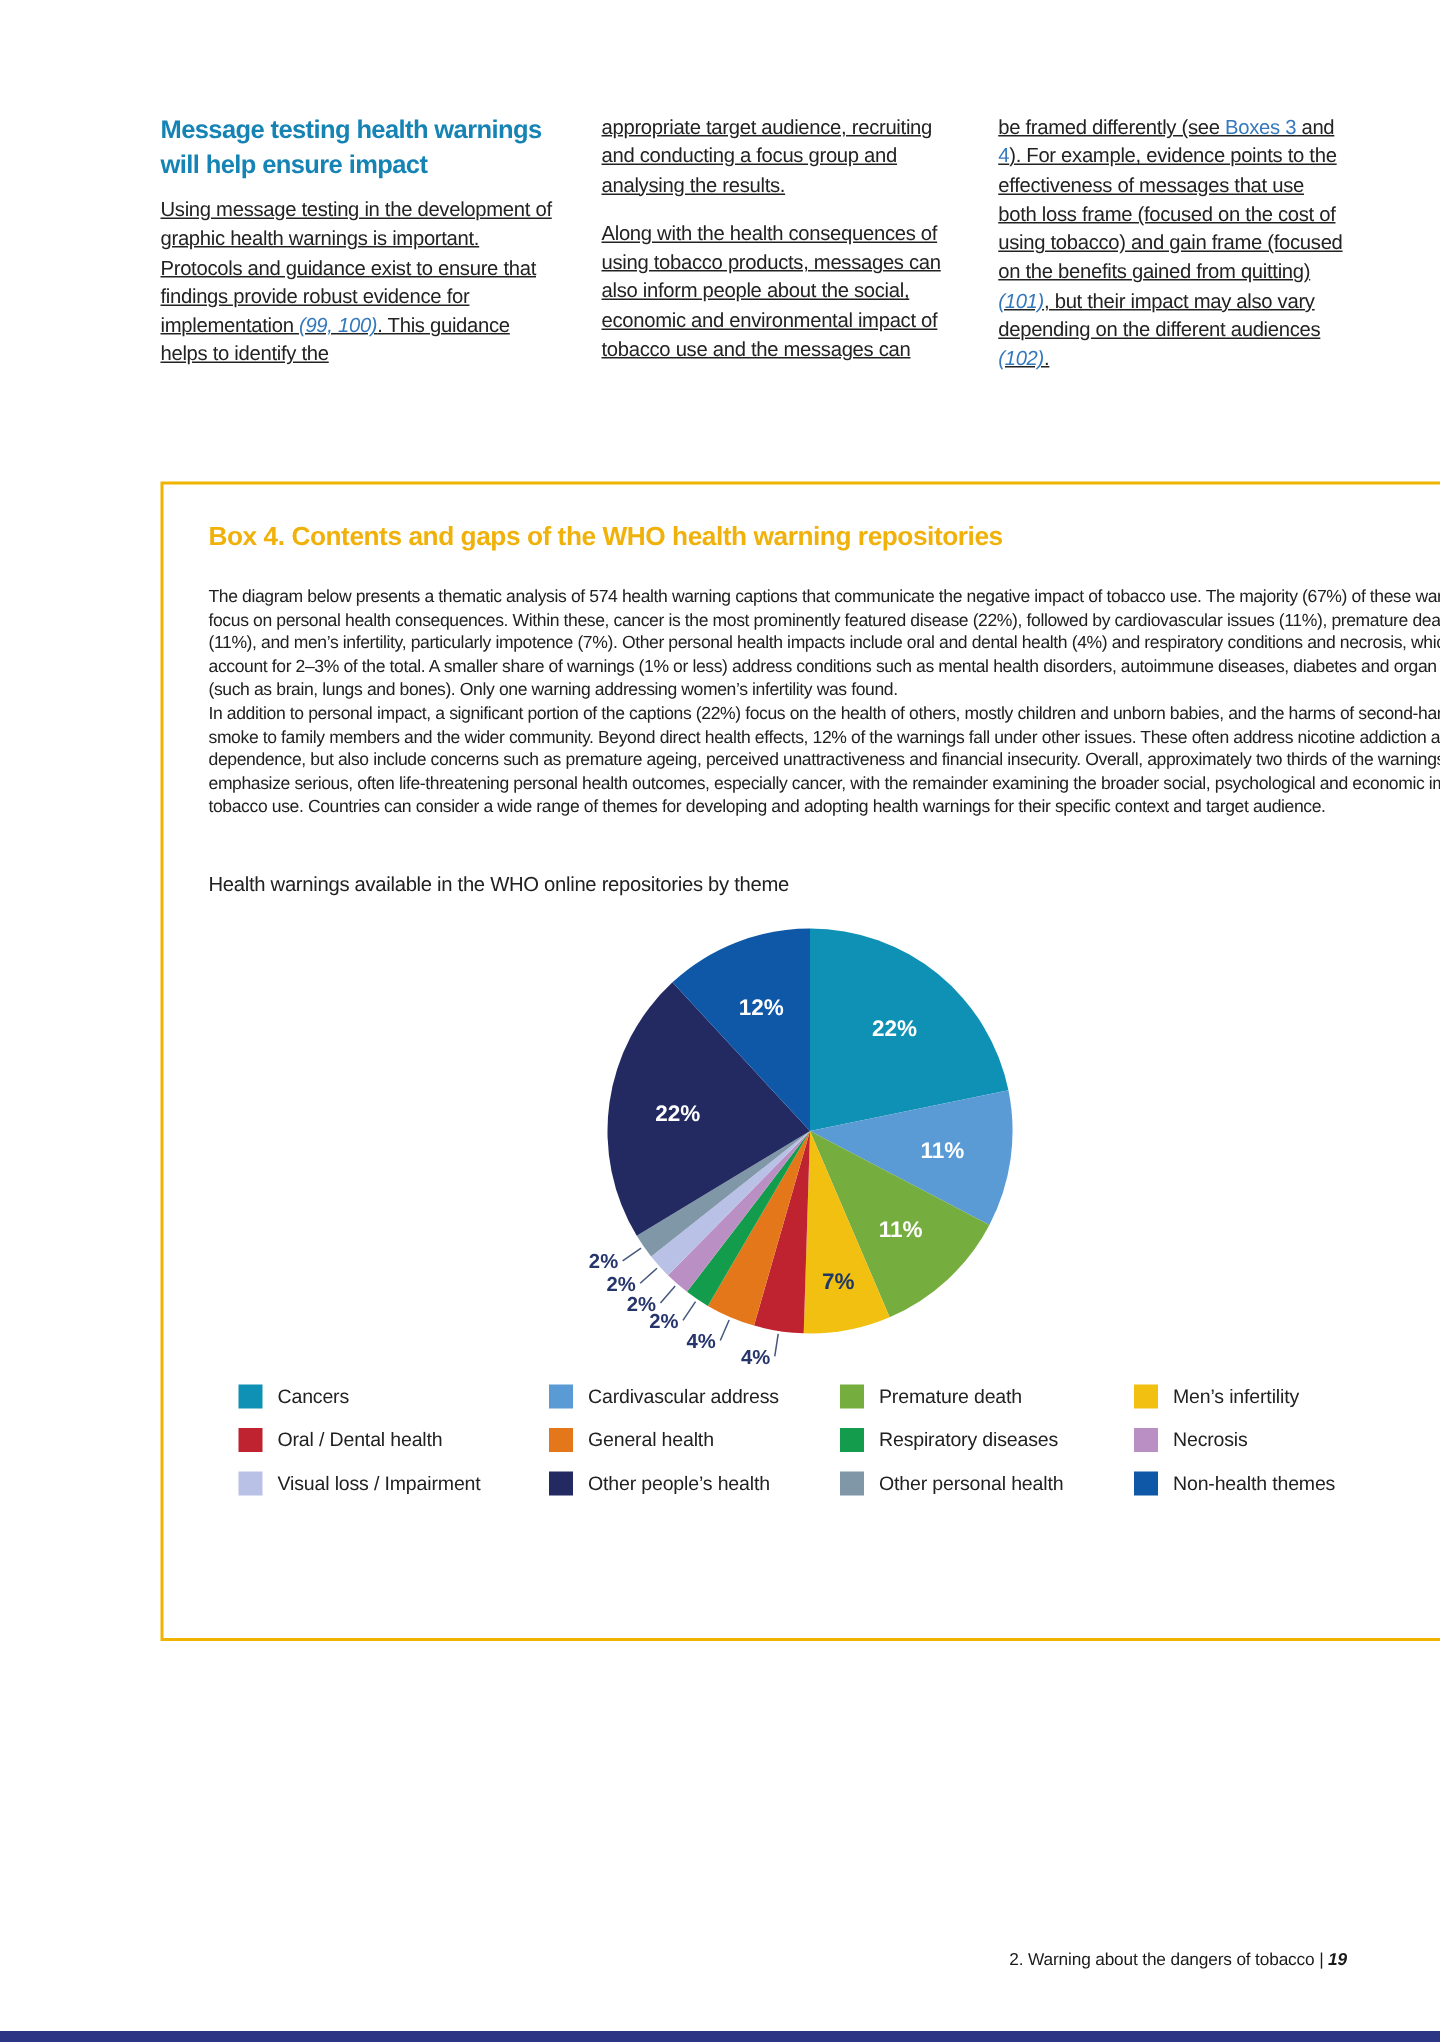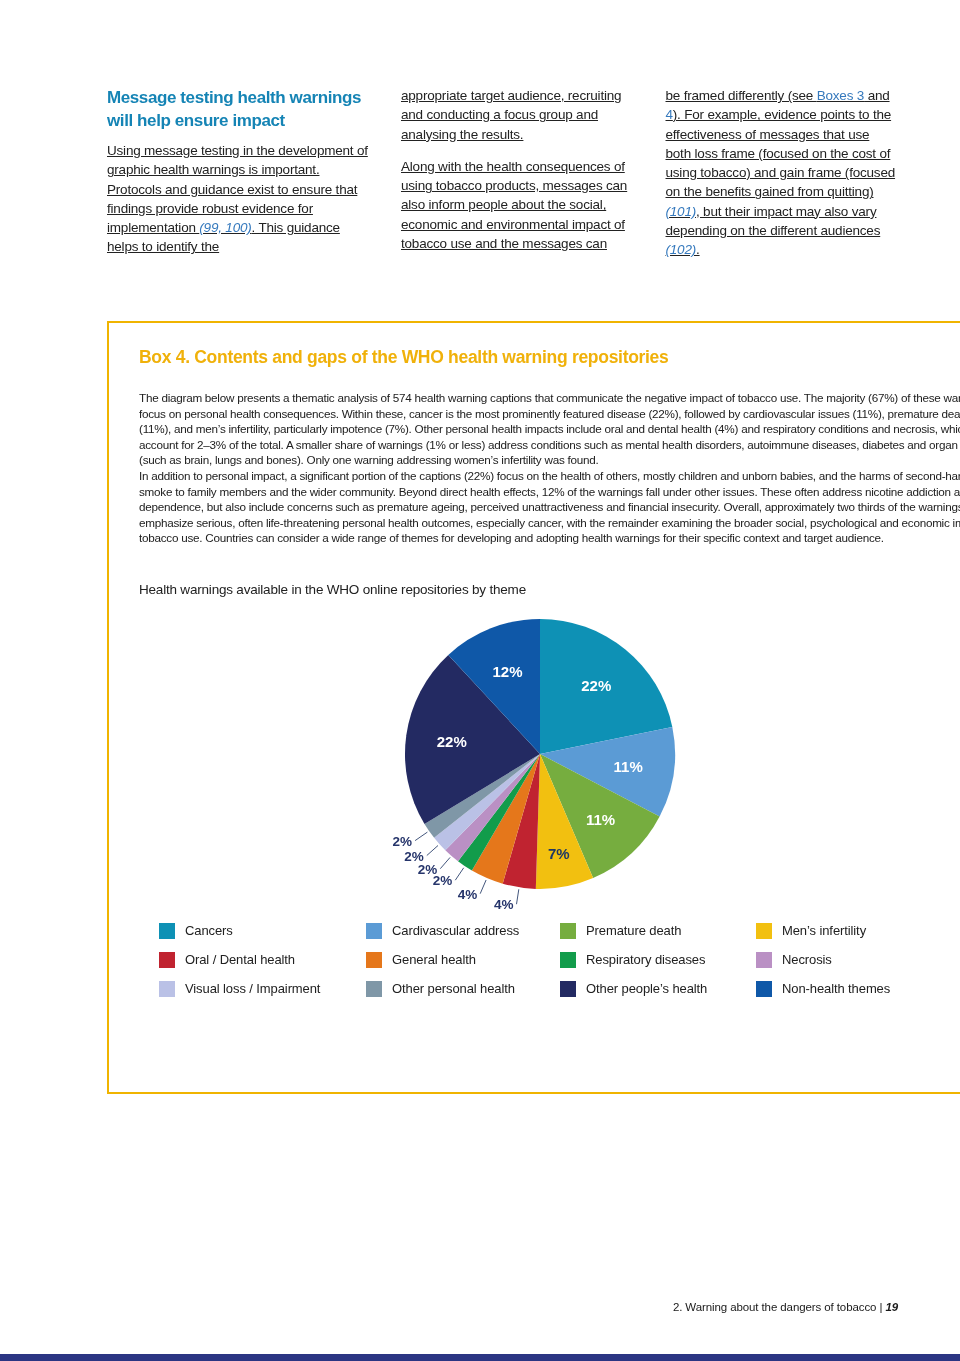--- a/index.html
+++ b/index.html
@@ -4,21 +4,21 @@
 <style>
   * { box-sizing: border-box; }
   html,body { margin:0; padding:0; background:#ffffff; }
   .page {
     position:relative; width:960px; height:1361px; background:#ffffff;
     font-family:"Liberation Sans", sans-serif; color:#212121; overflow:hidden;
   }
 
   
   .intro {
-    position:absolute; left:107px; top:86px; width:791px;
+    position:absolute; left:107px; top:75px; width:791px;
     display:grid; grid-template-columns:1fr 1fr 1fr; column-gap:20px;gap:32px;
   }
   .intro-heading {
     margin:0 0 9px 0; width:262px;
     color:#1584b5; font-size:17px; font-weight:700;
     line-height:23px; letter-spacing:-0.4px;
   }
   .intro p {
     margin:0 0 13px 0; font-size:13.5px; line-height:19.3px;
     letter-spacing:-0.2px; color:#222222;text-decoration:underline;
@@ -157,26 +157,26 @@
         </div>
         <div class="legend-item">
           <span class="legend-swatch" style="background: rgb(186, 144, 196);"></span>
           <span>Necrosis</span>
         </div>
         <div class="legend-item">
           <span class="legend-swatch" style="background: rgb(186, 193, 230);"></span>
           <span>Visual loss / Impairment</span>
         </div>
         <div class="legend-item">
+          <span class="legend-swatch" style="background: rgb(35, 42, 98);"></span>
+          <span>Other people’s health</span>
+        </div>
+        <div class="legend-item">
           <span class="legend-swatch" style="background: rgb(127, 151, 167);"></span>
           <span>Other personal health</span>
-        </div>
-        <div class="legend-item">
-          <span class="legend-swatch" style="background: rgb(35, 42, 98);"></span>
-          <span>Other people’s health</span>
         </div>
         <div class="legend-item">
           <span class="legend-swatch" style="background: rgb(15, 88, 168);"></span>
           <span>Non-health themes</span>
         </div>
       </div>
   </div>
 
   <div class="footer">
     <span>2. Warning about the dangers of tobacco | </span><span class="page-num">19</span>

